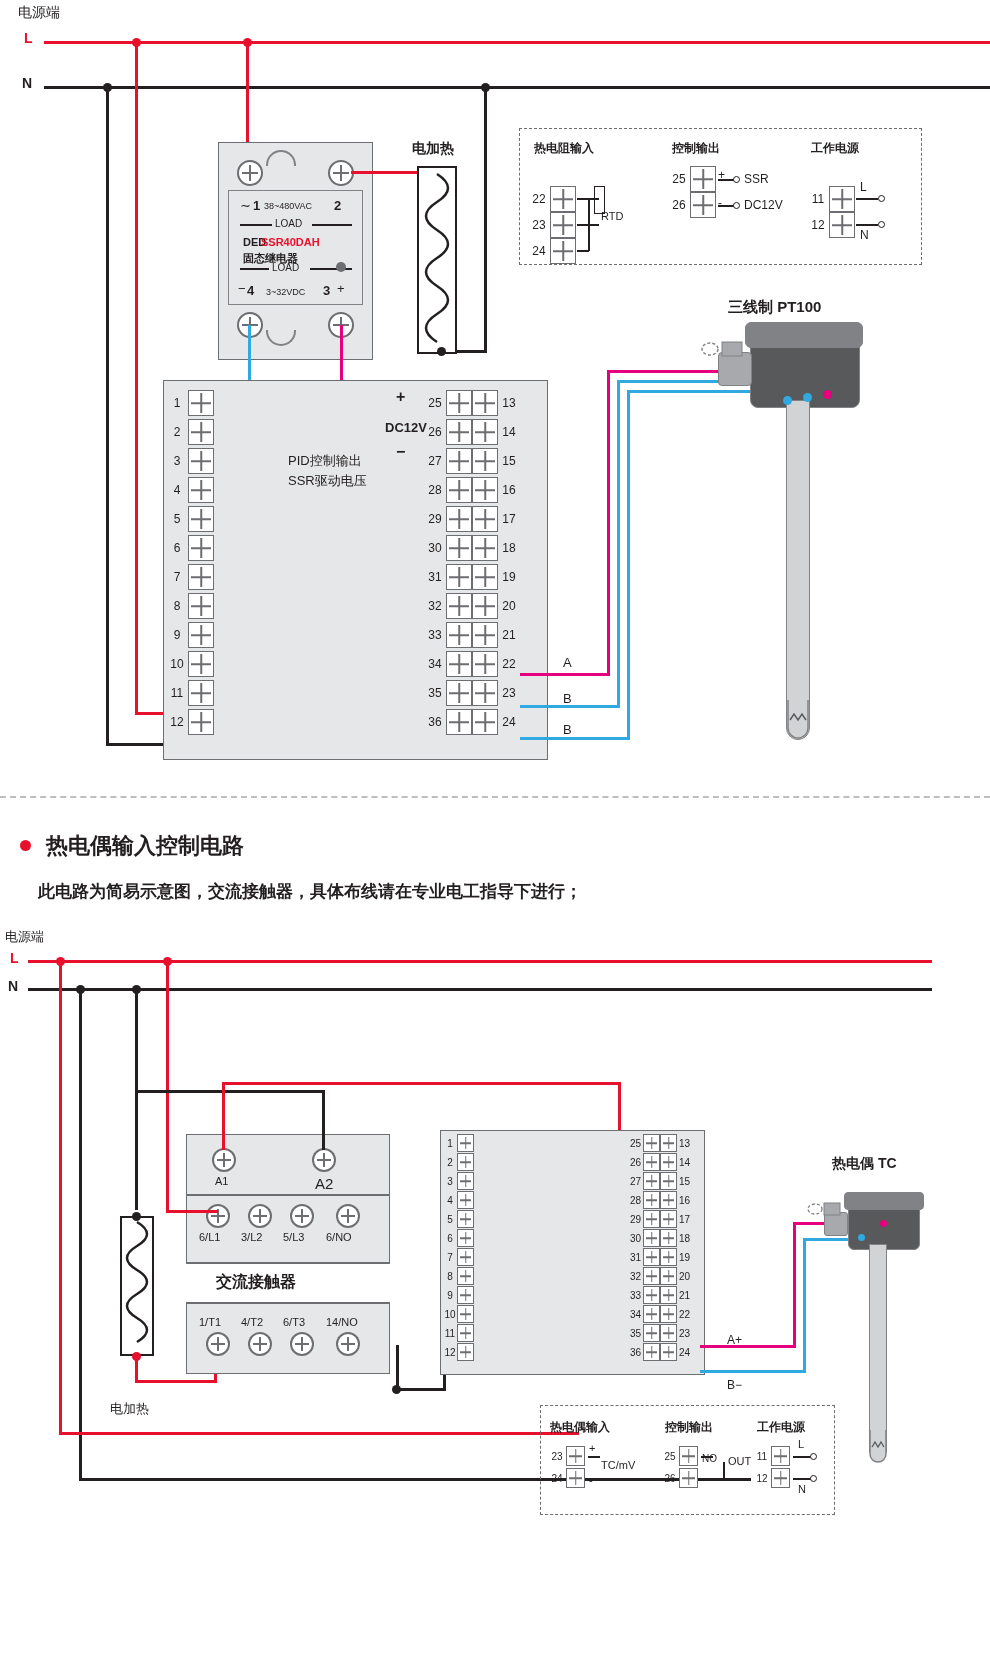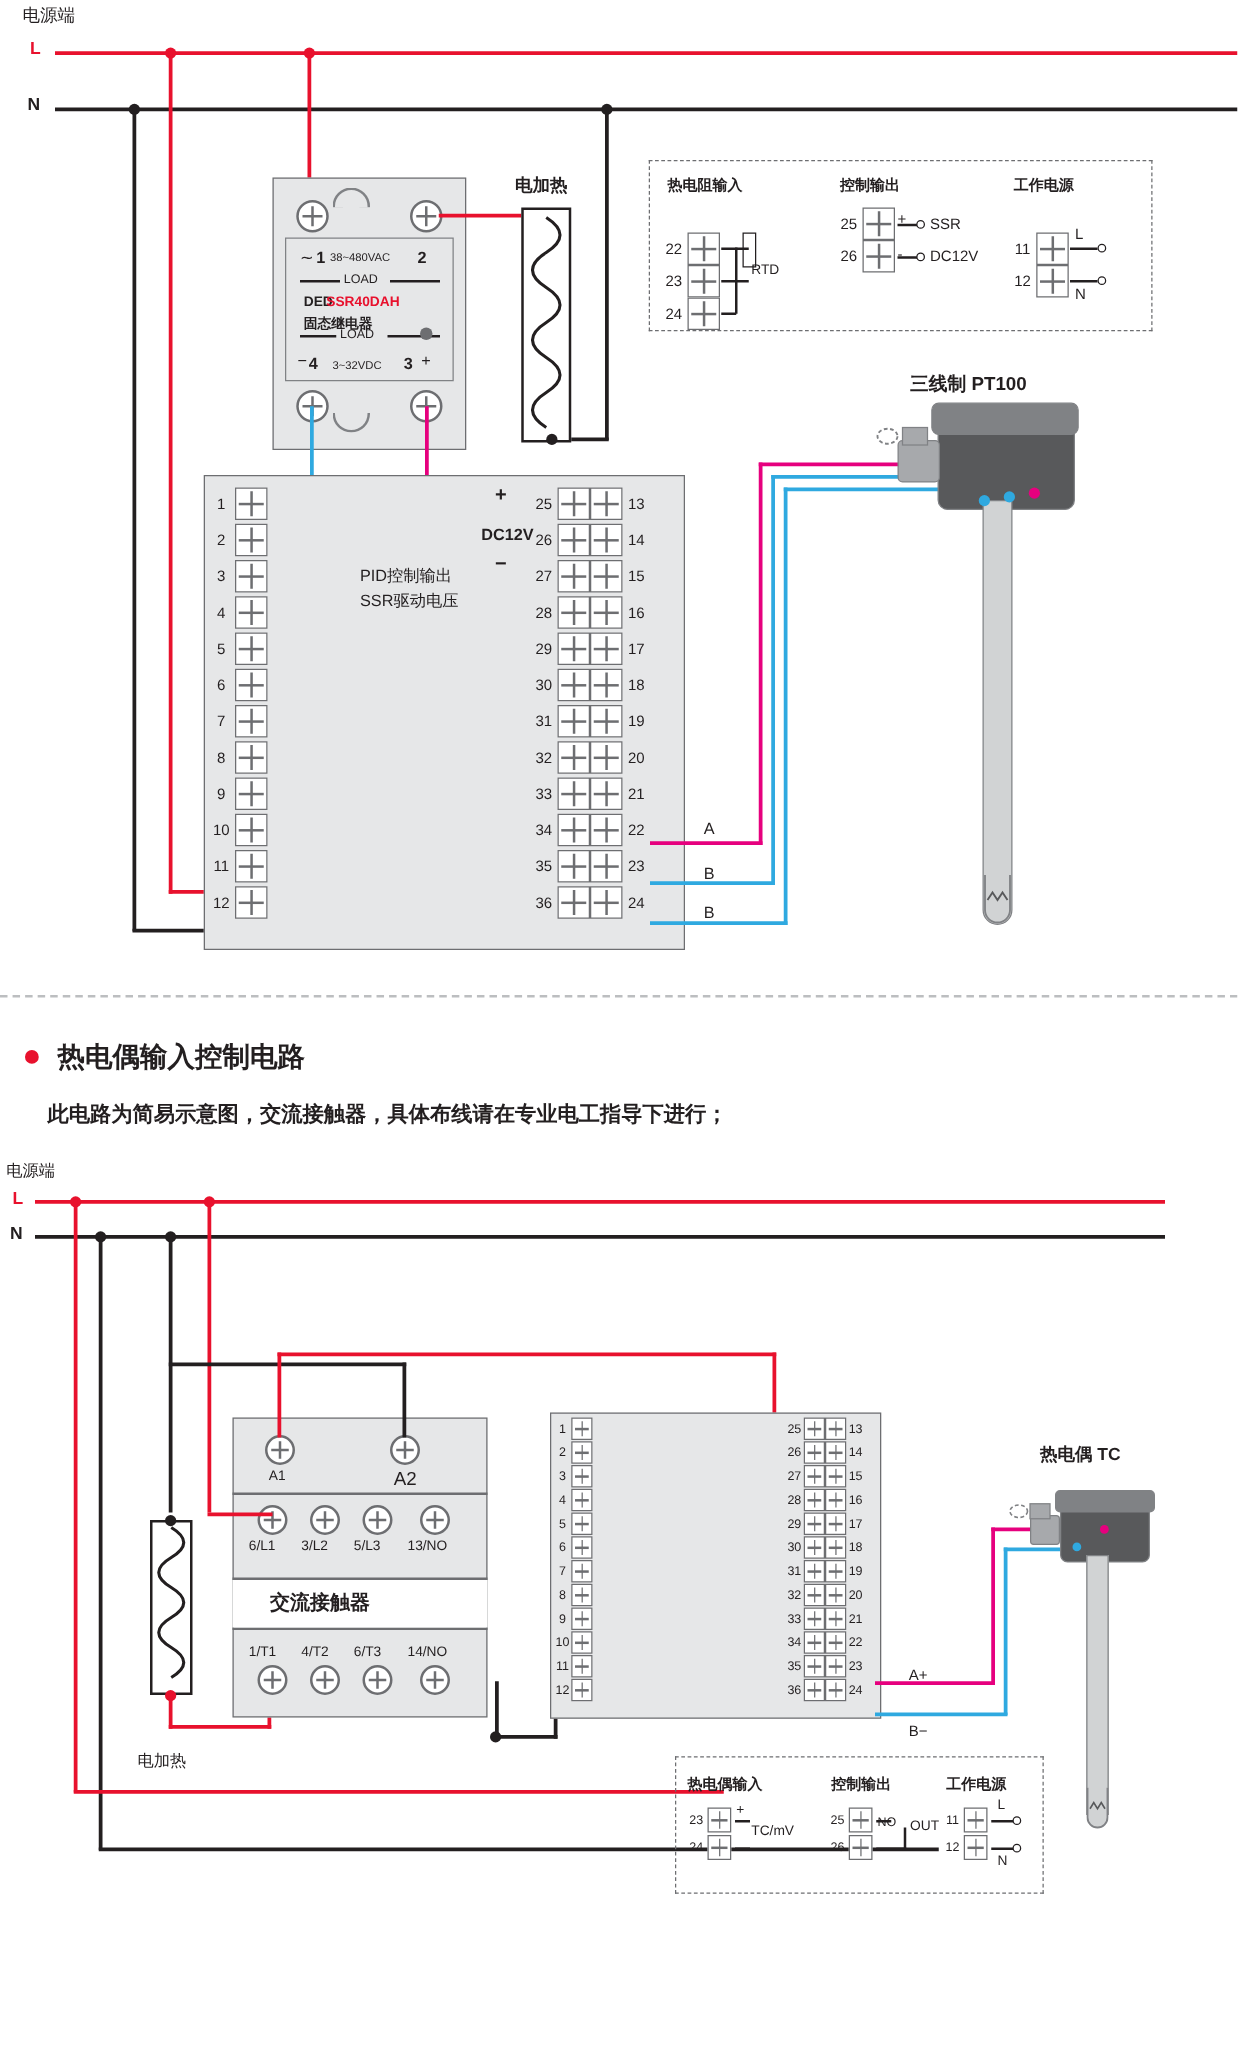--- a/index.html
+++ b/index.html
@@ -368,21 +368,21 @@
 <div class="lbl xs abs" style="left:215px;top:1175px;font-size:11px;">A1</div>
 <div class="lbl xs abs" style="left:315px;top:1175px;font-size:15px;">A2</div>
 
 <div class="screw" style="left:206px;top:1204px;width:24px;height:24px;"></div>
 <div class="screw" style="left:248px;top:1204px;width:24px;height:24px;"></div>
 <div class="screw" style="left:290px;top:1204px;width:24px;height:24px;"></div>
 <div class="screw" style="left:336px;top:1204px;width:24px;height:24px;"></div>
 <div class="lbl xs abs" style="left:199px;top:1231px;font-size:11px;">6/L1</div>
 <div class="lbl xs abs" style="left:241px;top:1231px;font-size:11px;">3/L2</div>
 <div class="lbl xs abs" style="left:283px;top:1231px;font-size:11px;">5/L3</div>
-<div class="lbl xs abs" style="left:326px;top:1231px;font-size:11px;">13/NO</div>
+<div class="lbl xs abs" style="left:326px;top:1231px;font-size:11px;">6/NO</div>
 
 <div class="lbl abs b" style="left:216px;top:1272px;font-size:16px;font-family:Liberation Serif, serif;">交流接触器</div>
 
 <div class="lbl xs abs" style="left:199px;top:1316px;font-size:11px;">1/T1</div>
 <div class="lbl xs abs" style="left:241px;top:1316px;font-size:11px;">4/T2</div>
 <div class="lbl xs abs" style="left:283px;top:1316px;font-size:11px;">6/T3</div>
 <div class="lbl xs abs" style="left:326px;top:1316px;font-size:11px;">14/NO</div>
 <div class="screw" style="left:206px;top:1332px;width:24px;height:24px;"></div>
 <div class="screw" style="left:248px;top:1332px;width:24px;height:24px;"></div>
 <div class="screw" style="left:290px;top:1332px;width:24px;height:24px;"></div>

